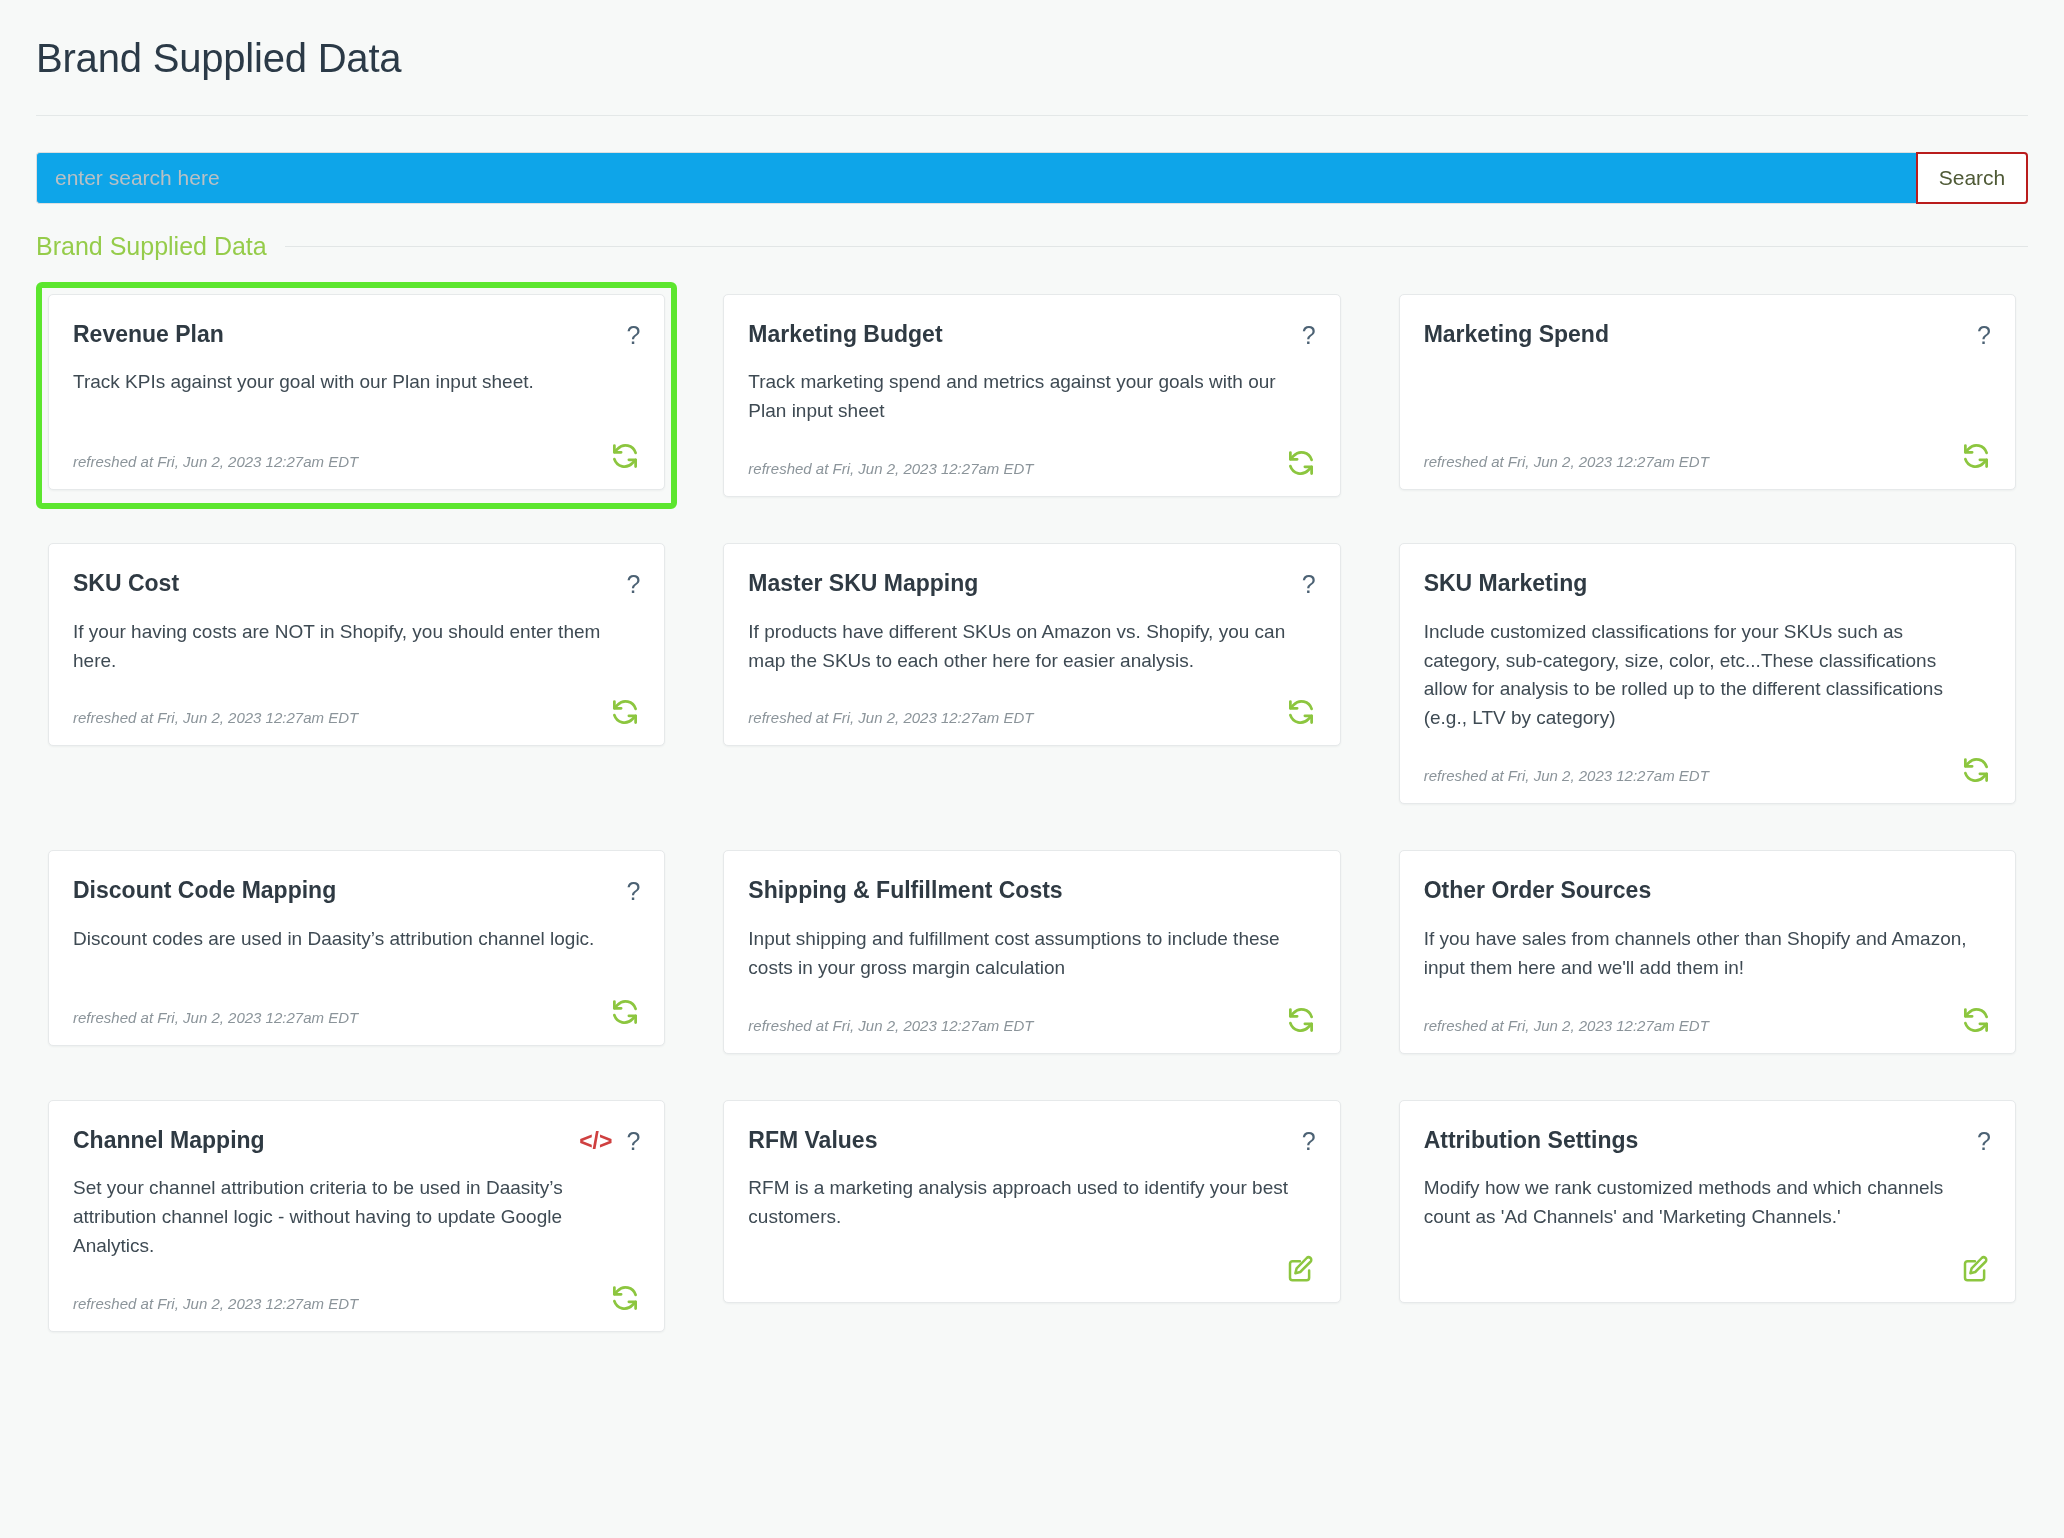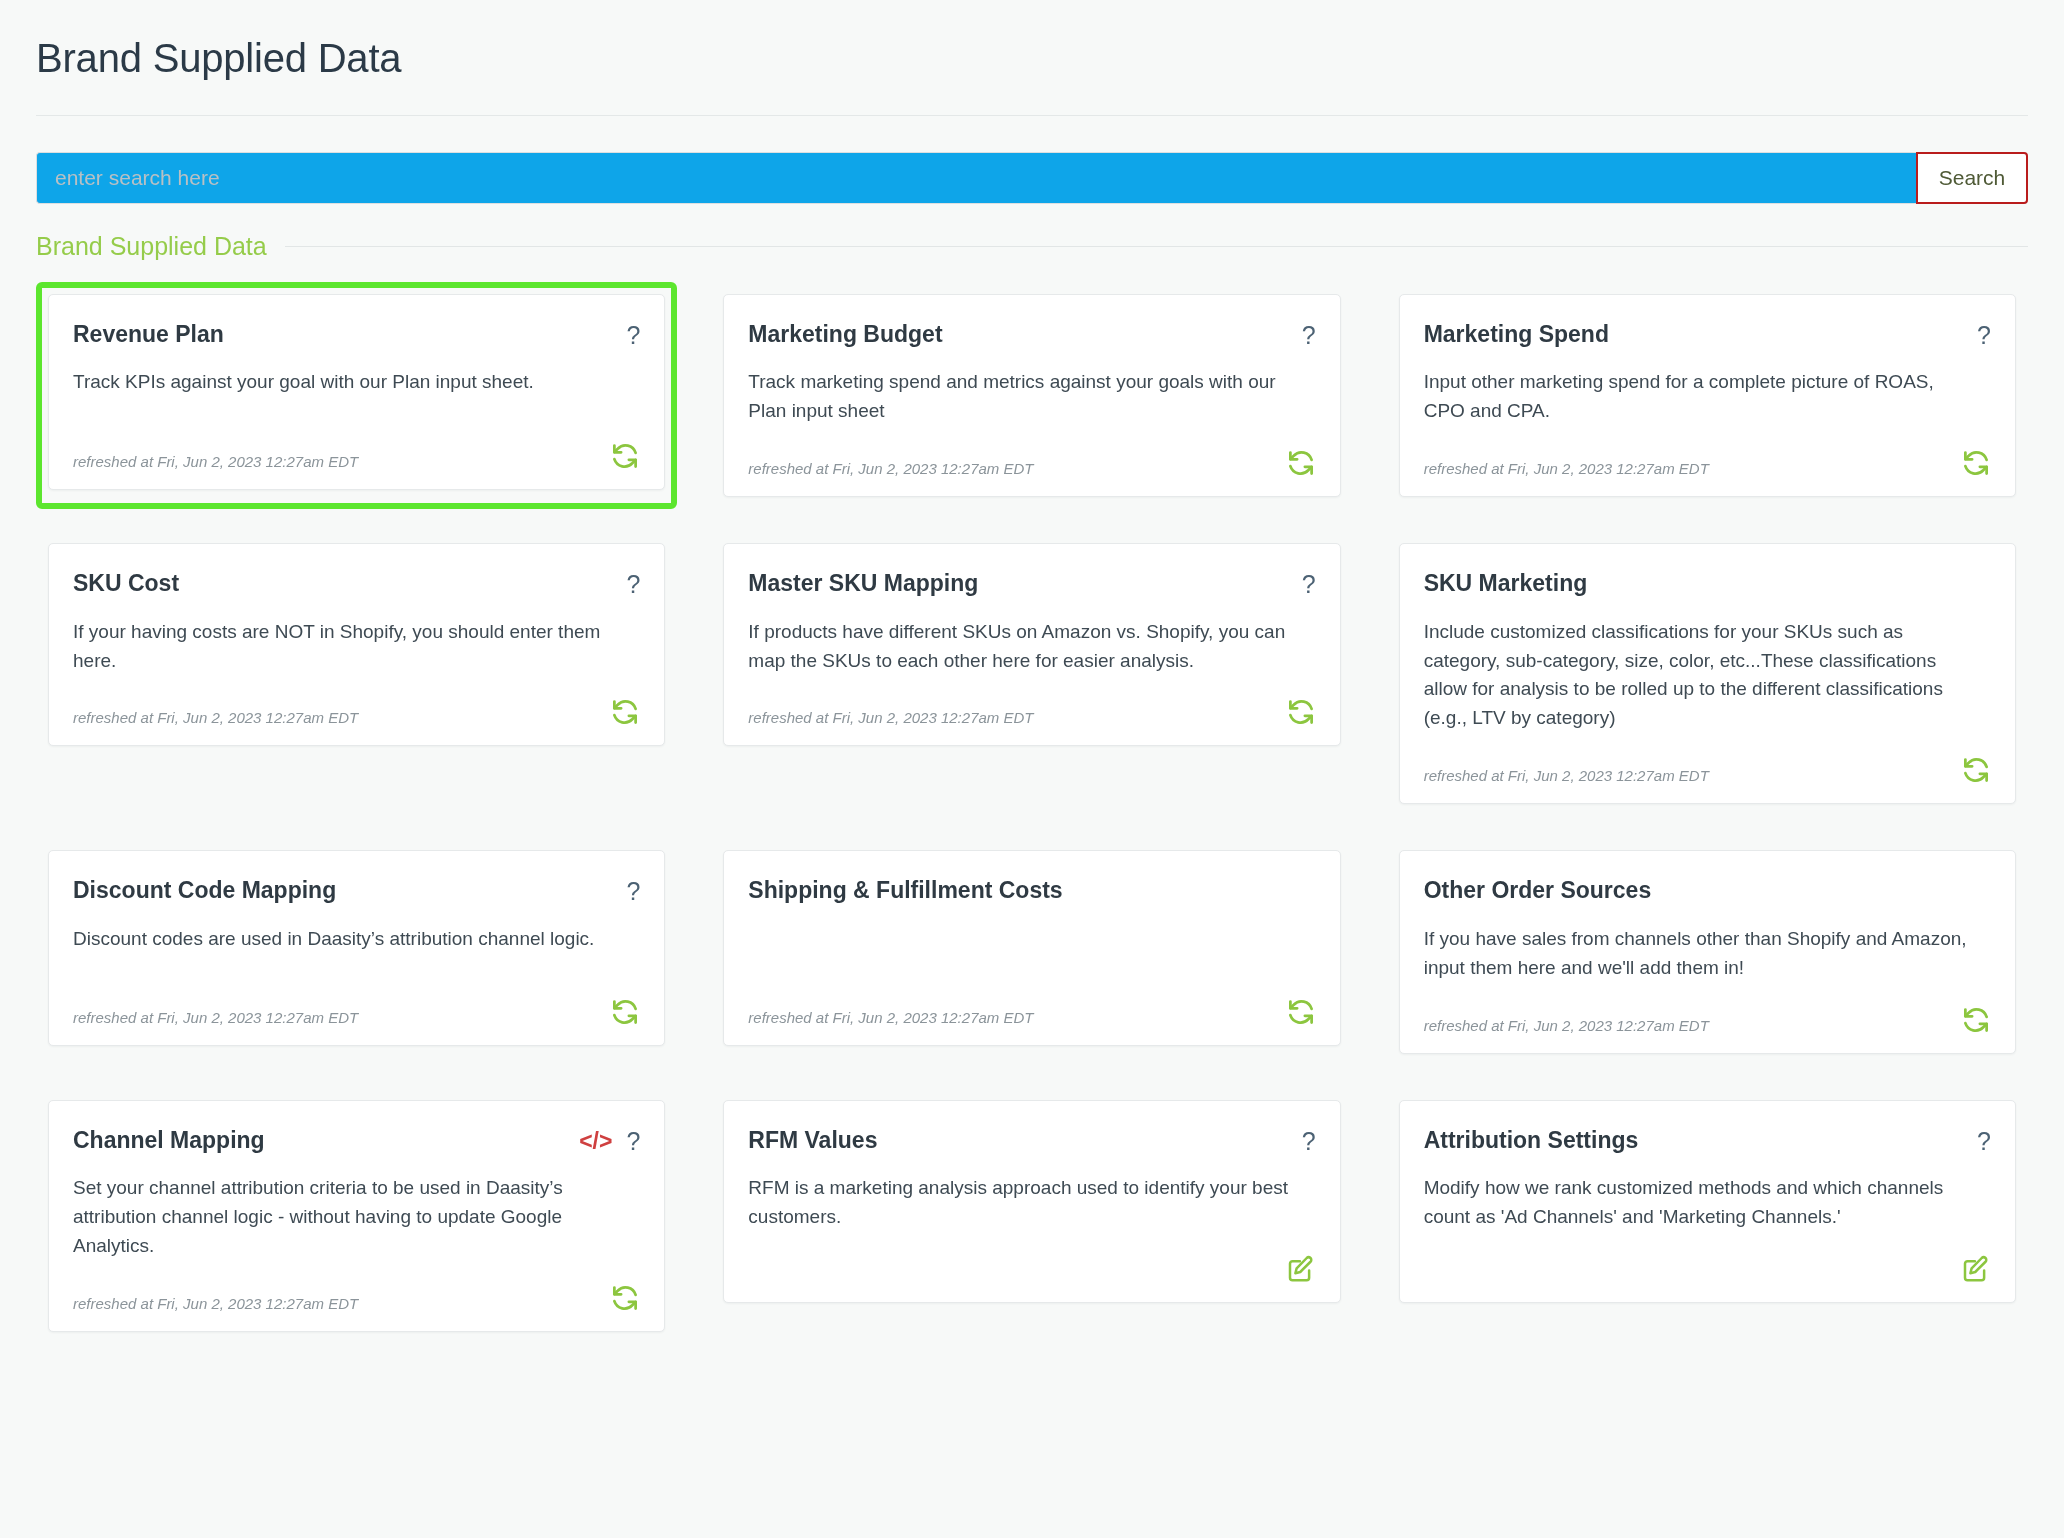--- a/index.html
+++ b/index.html
@@ -270,21 +270,20 @@
         </div>
       </div>
       <div class="card-slot">
         <div class="card">
           <div class="card-top">
             <div class="card-title">Marketing Spend</div>
             <div class="card-icons">
               <span class="help-icon">?</span>
             </div>
           </div>
-          <div class="card-desc">Input other marketing spend for a complete picture of ROAS, CPO and CPA.</div>
           <div class="card-footer">
             <div class="card-refreshed">refreshed at Fri, Jun 2, 2023 12:27am EDT</div>
             <div class="action-icon">
               <svg viewBox="0 0 24 24" fill="none" stroke="#8cc63f" stroke-width="2.2" stroke-linecap="round" stroke-linejoin="round">
                 <path d="M20.5 9.5A8.5 8.5 0 0 0 6.2 6.2L3.5 8.8"></path>
                 <polyline points="3.5 3.6 3.5 9 8.9 9"></polyline>
                 <path d="M3.5 14.5A8.5 8.5 0 0 0 17.8 17.8l2.7-2.6"></path>
                 <polyline points="20.5 20.4 20.5 15 15.1 15"></polyline>
               </svg>
             </div>
@@ -376,20 +375,21 @@
             </div>
           </div>
         </div>
       </div>
       <div class="card-slot">
         <div class="card">
           <div class="card-top">
             <div class="card-title">Shipping &amp; Fulfillment Costs</div>
             <div class="card-icons"></div>
           </div>
+          <div class="card-desc">Input shipping and fulfillment cost assumptions to include these costs in your gross margin calculation</div>
           <div class="card-footer">
             <div class="card-refreshed">refreshed at Fri, Jun 2, 2023 12:27am EDT</div>
             <div class="action-icon">
               <svg viewBox="0 0 24 24" fill="none" stroke="#8cc63f" stroke-width="2.2" stroke-linecap="round" stroke-linejoin="round">
                 <path d="M20.5 9.5A8.5 8.5 0 0 0 6.2 6.2L3.5 8.8"></path>
                 <polyline points="3.5 3.6 3.5 9 8.9 9"></polyline>
                 <path d="M3.5 14.5A8.5 8.5 0 0 0 17.8 17.8l2.7-2.6"></path>
                 <polyline points="20.5 20.4 20.5 15 15.1 15"></polyline>
               </svg>
             </div>

